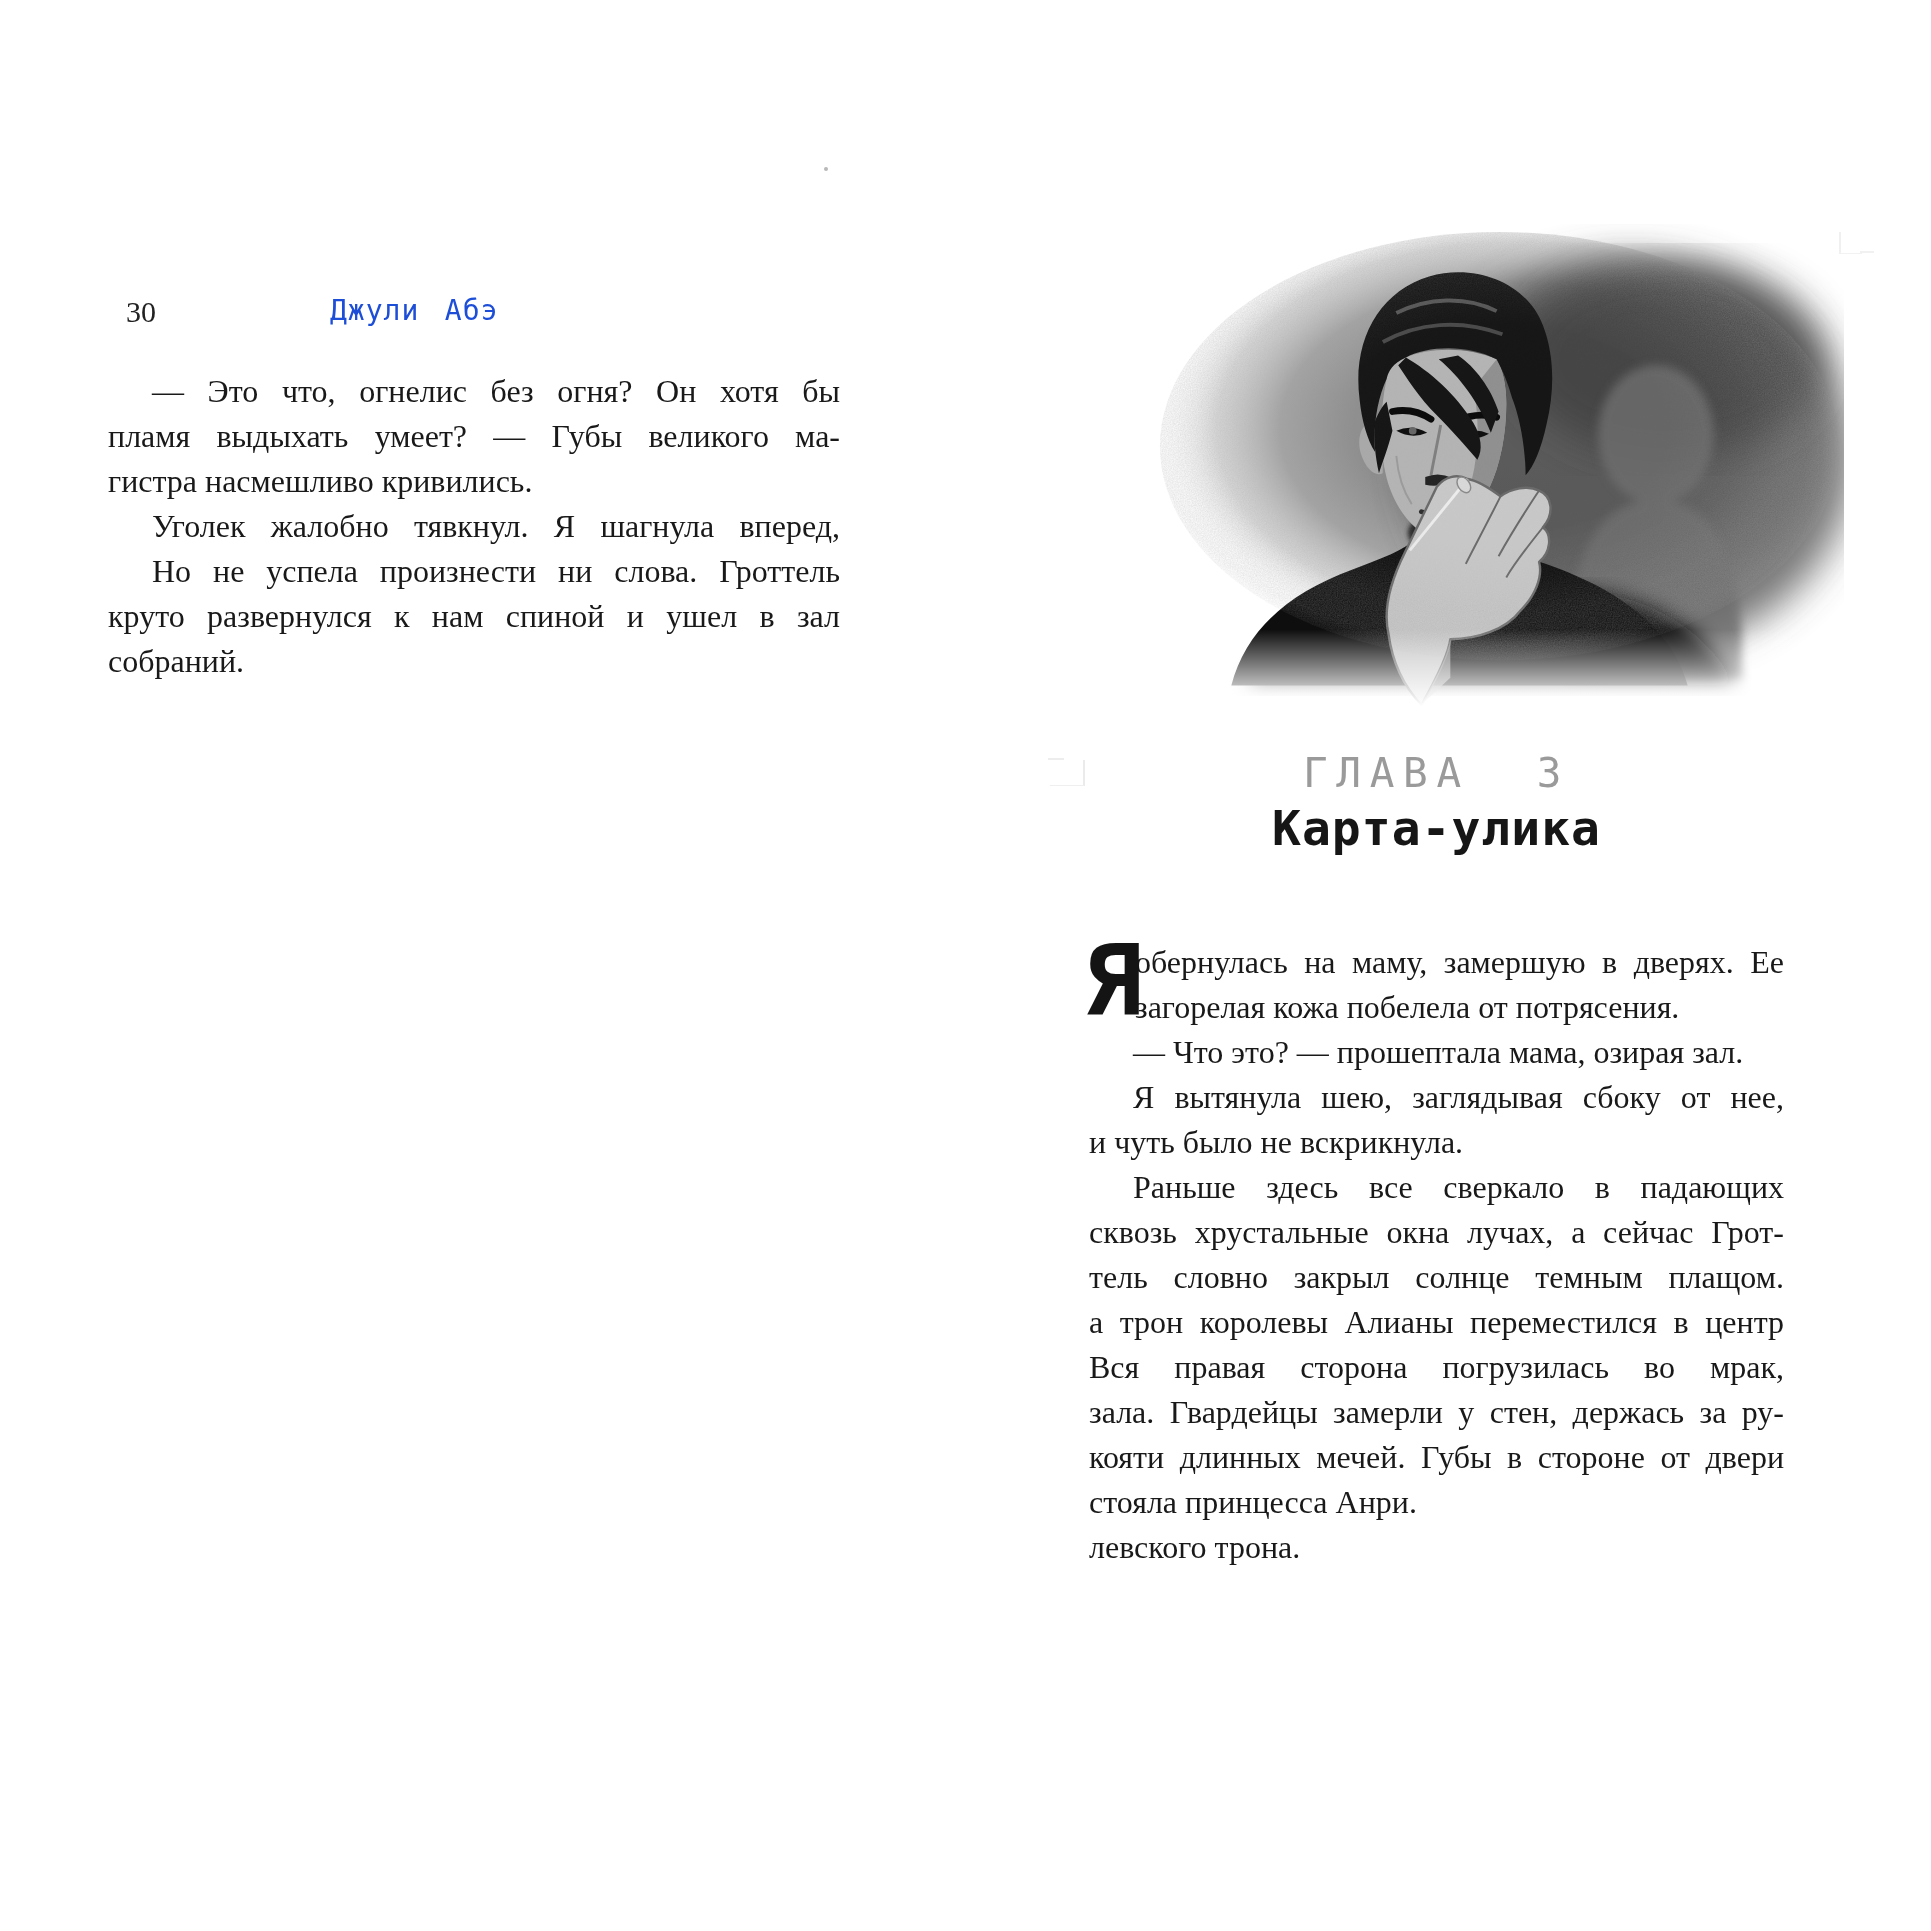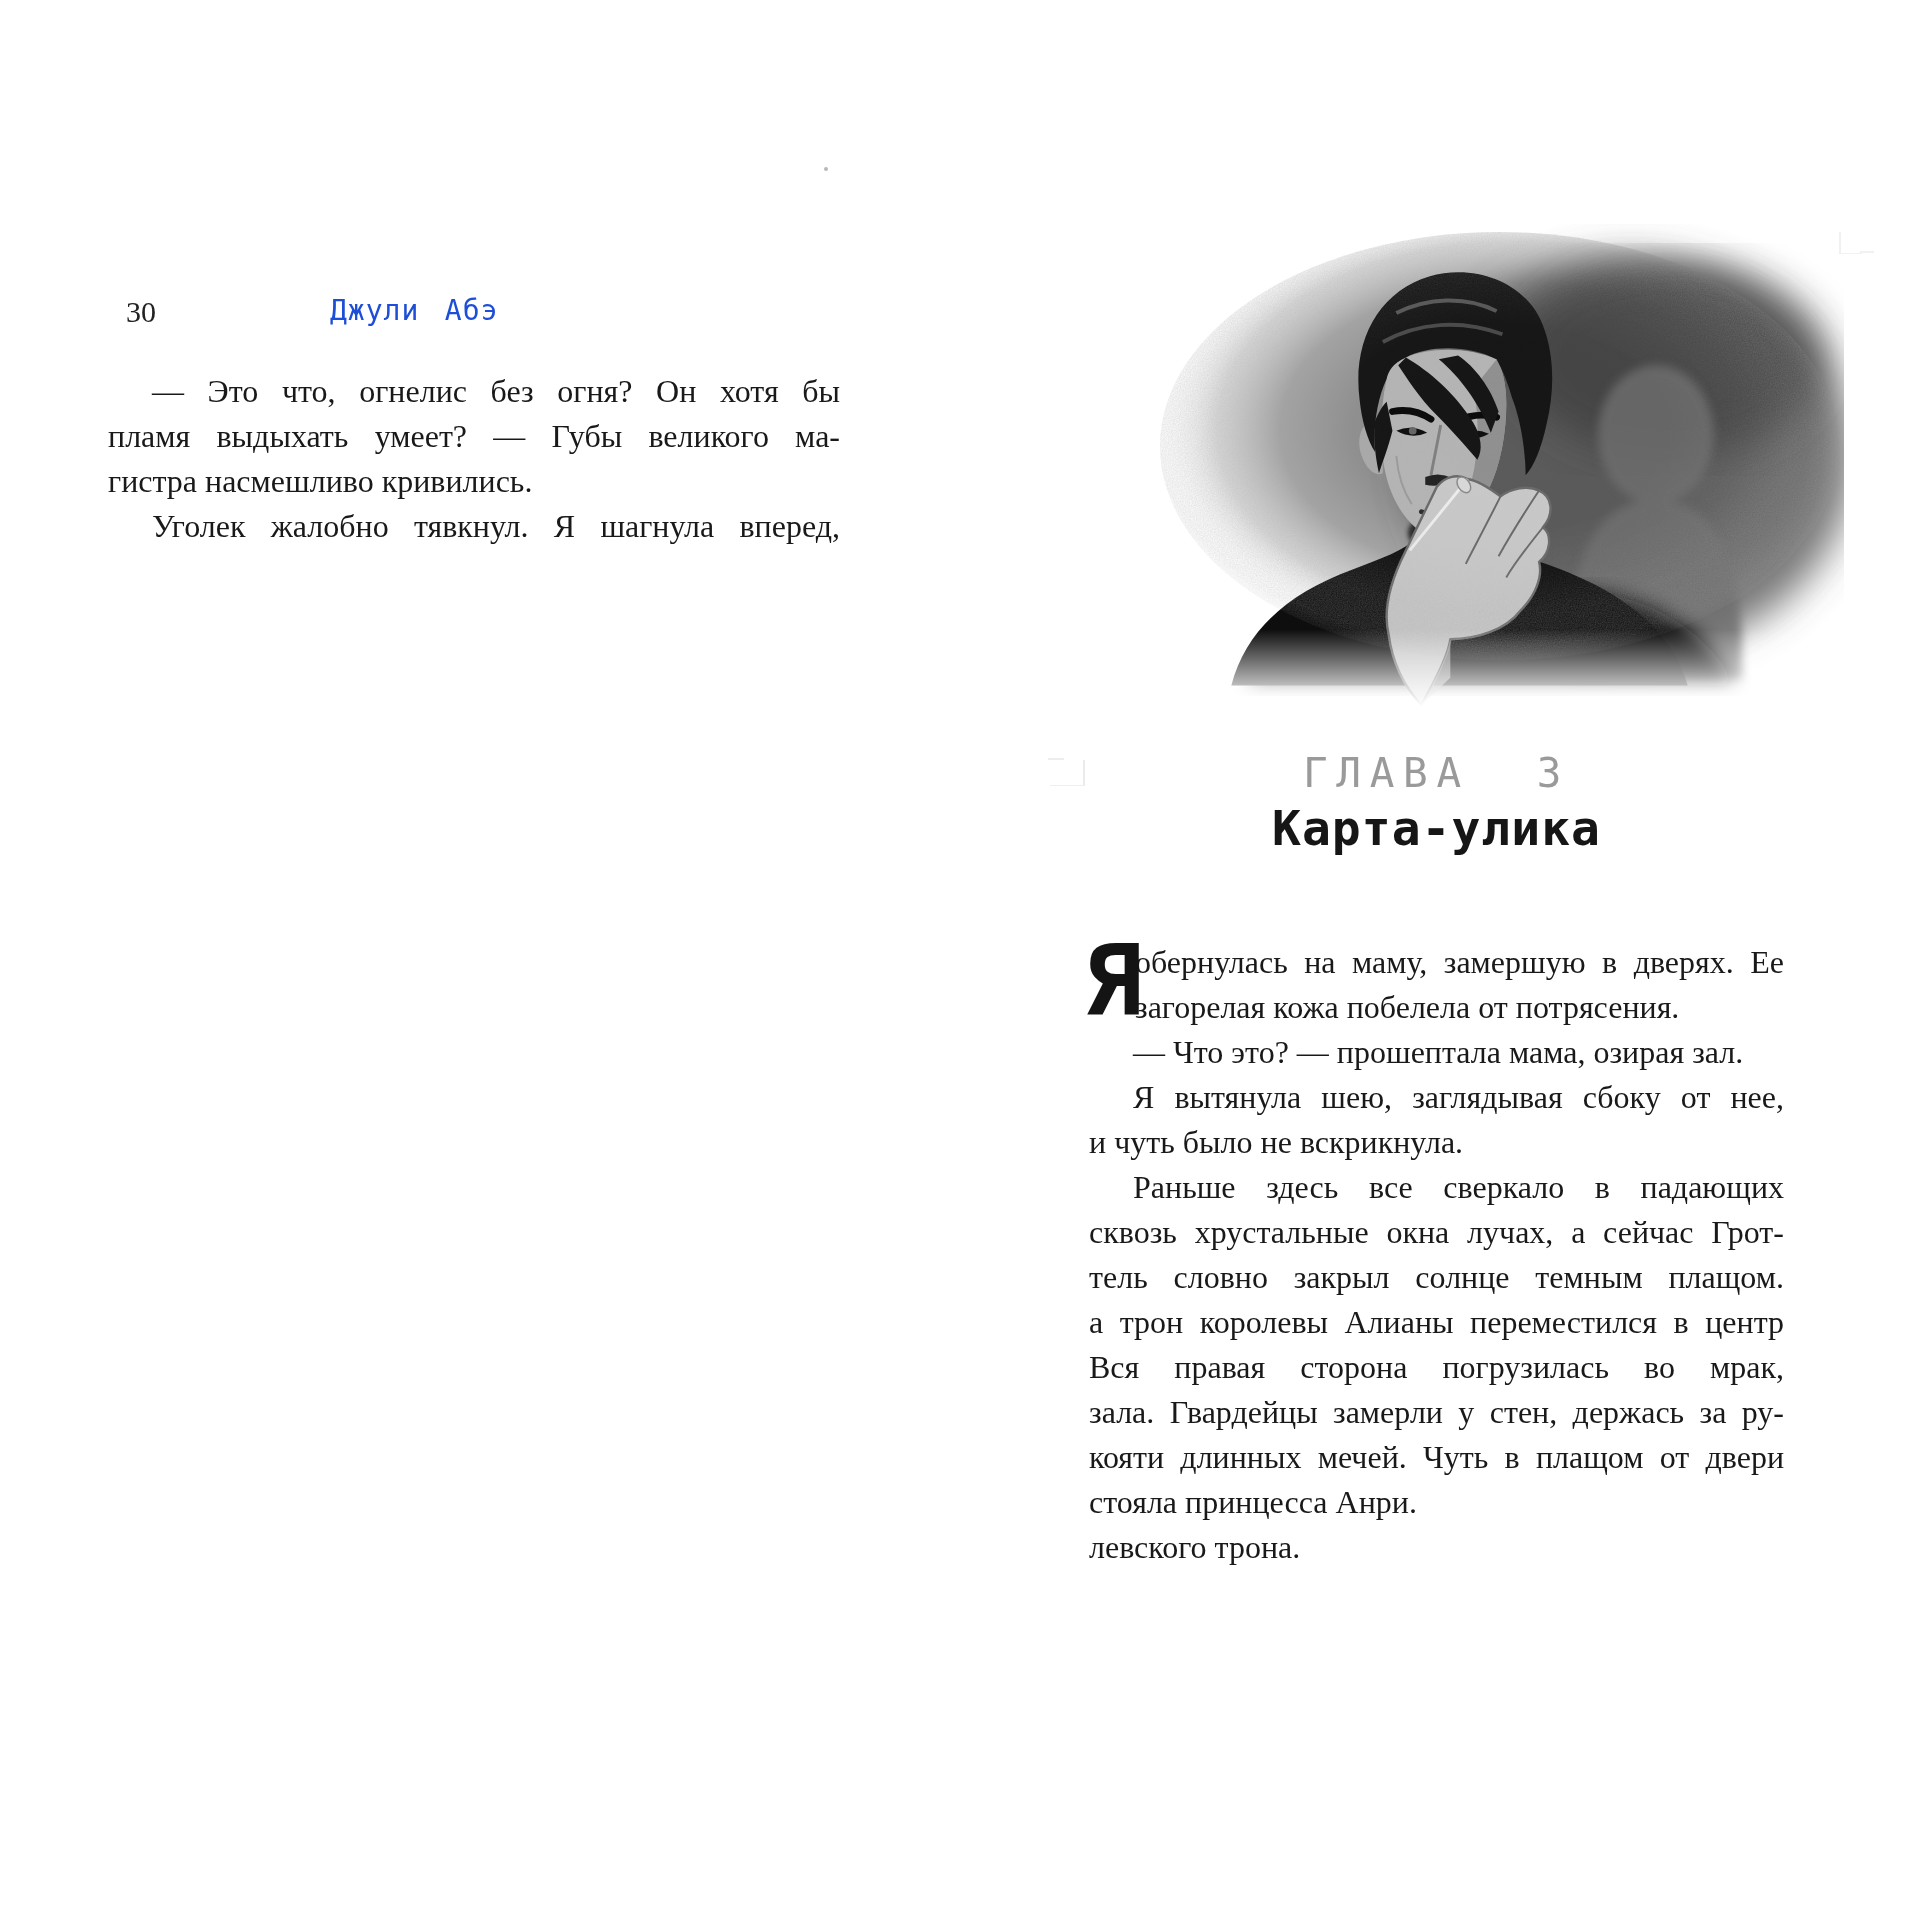--- a/index.html
+++ b/index.html
@@ -85,20 +85,25 @@
     <div class="page-number">30</div>
     <div class="running-header">Джули Абэ</div>
     <div class="body-block body-left">
         <div class="para">
           <div class="line indent">— Это что, огнелис без огня? Он хотя бы</div>
           <div class="line">пламя выдыхать умеет? — Губы великого ма-</div>
           <div class="line last">гистра насмешливо кривились.</div>
         </div>
         <div class="para">
           <div class="line indent">Уголек жалобно тявкнул. Я шагнула вперед,</div>
+        </div>
+        <div class="para">
+          <div class="line indent">Но не успела произнести ни слова. Гроттель</div>
+          <div class="line">круто развернулся к нам спиной и ушел в зал</div>
+          <div class="line last">собраний.</div>
         </div>
       </div>
   </div>
 
   <div>
 
     <svg class="illustration" viewBox="0 0 740 500" width="714" height="483">
       <defs>
         <radialGradient id="vig" cx="0.52" cy="0.46" r="0.52">
           <stop offset="0" stop-color="#929292"></stop>
@@ -237,21 +242,21 @@
           <div class="line indent">Я вытянула шею, заглядывая сбоку от нее,</div>
           <div class="line last">и чуть было не вскрикнула.</div>
         </div>
         <div class="para">
           <div class="line indent">Раньше здесь все сверкало в падающих</div>
           <div class="line">сквозь хрустальные окна лучах, а сейчас Грот-</div>
           <div class="line">тель словно закрыл солнце темным плащом.</div>
           <div class="line">а трон королевы Алианы переместился в центр</div>
           <div class="line">Вся правая сторона погрузилась во мрак,</div>
           <div class="line">зала. Гвардейцы замерли у стен, держась за ру-</div>
-          <div class="line">кояти длинных мечей. Чуть в плащом от двери</div>
+          <div class="line">кояти длинных мечей. Губы в стороне от двери</div>
           <div class="line last">стояла принцесса Анри.</div>
         </div>
         <div class="para">
           <div class="line last">левского трона.</div>
         </div>
       </div>
   </div>
 
   <div class="artifact artifact-step-left"></div>
   <div class="artifact artifact-step-right"></div>

